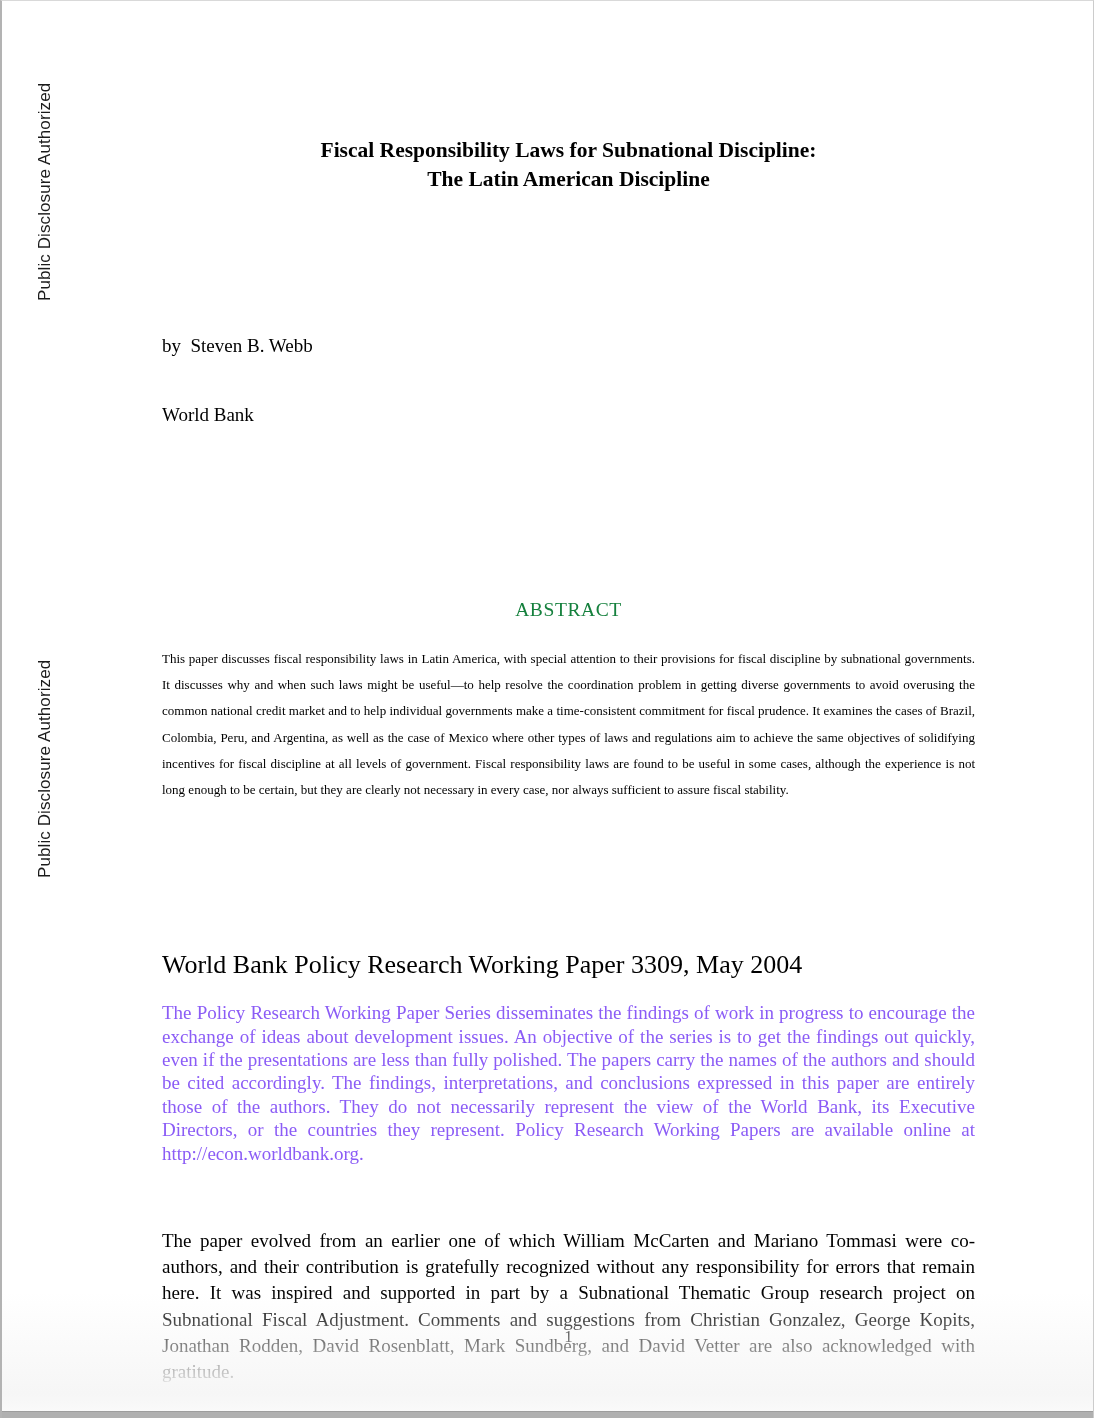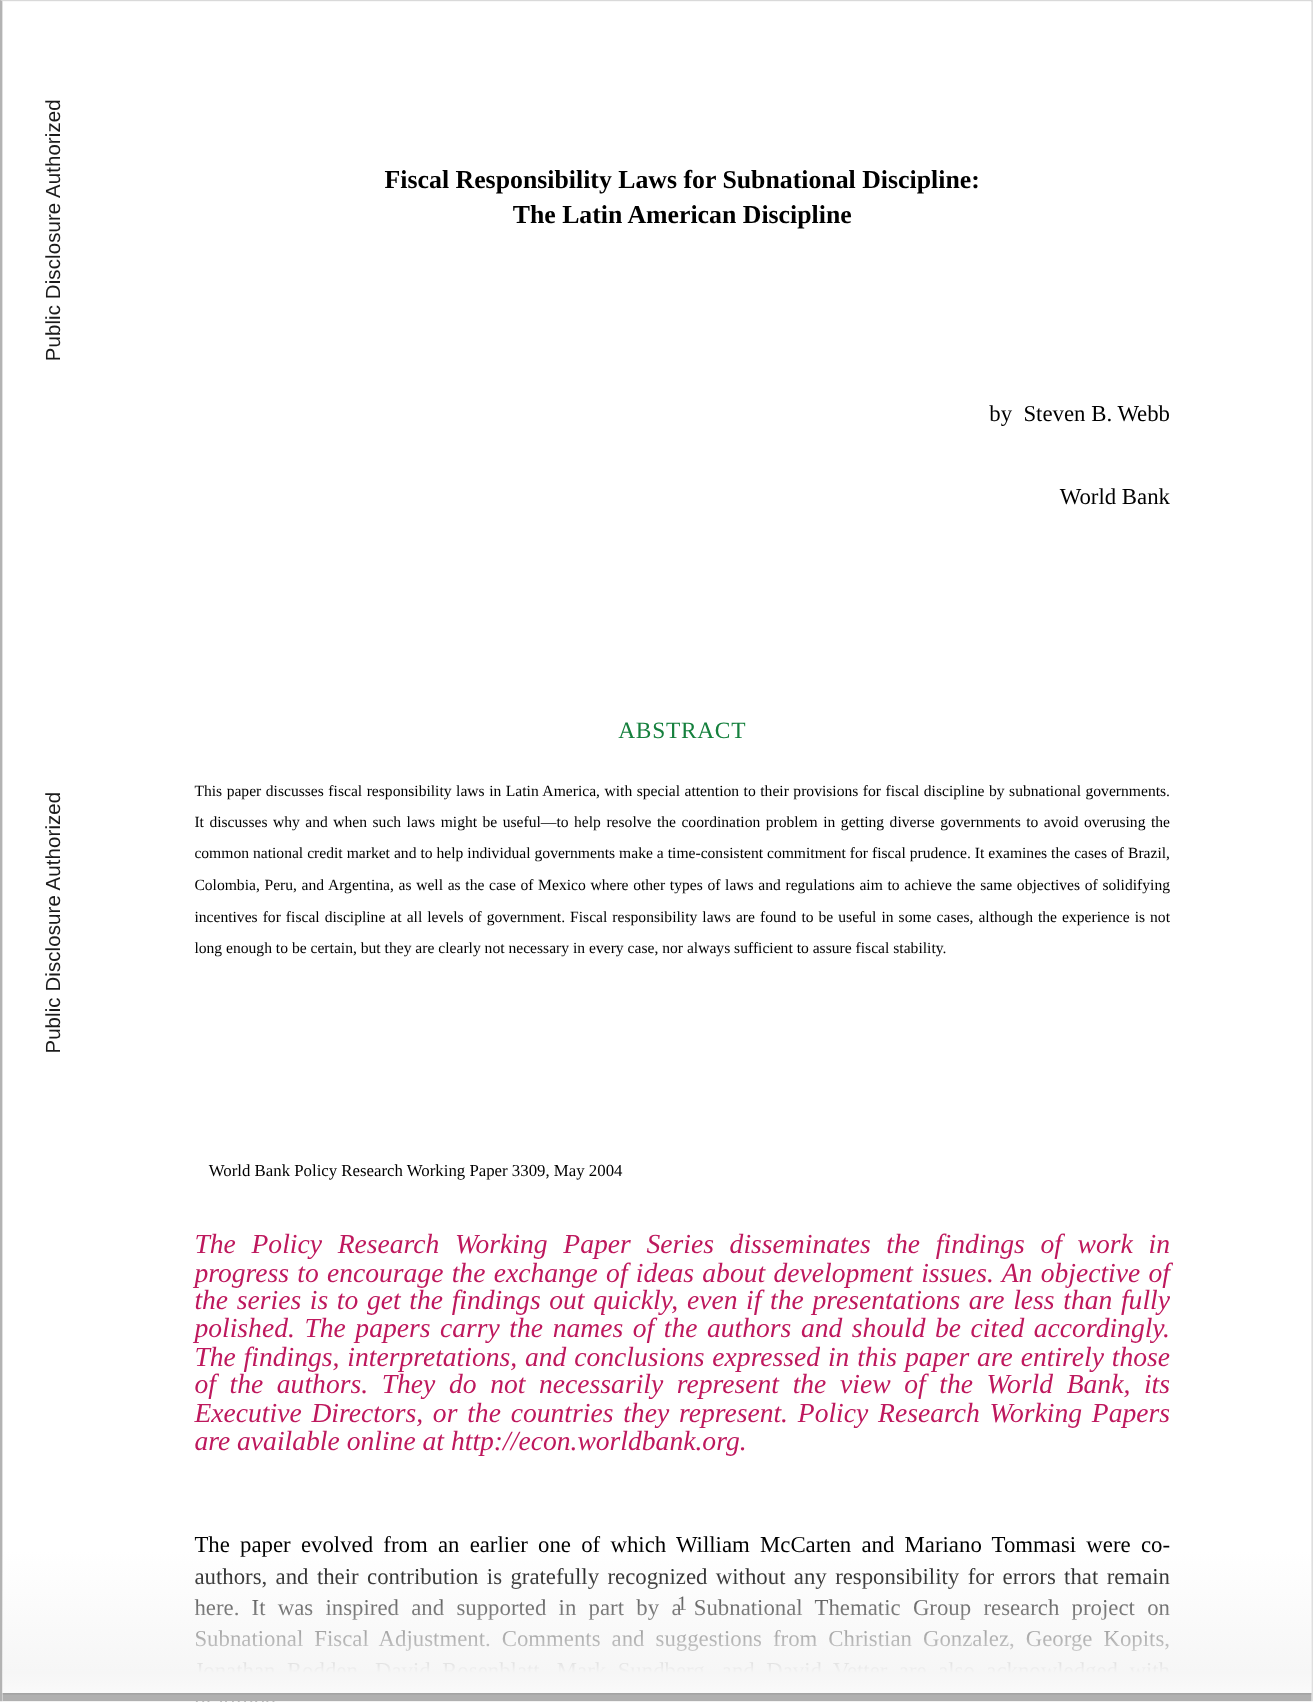--- a/index.html
+++ b/index.html
@@ -77,21 +77,21 @@
     font-size: 21.5px;
     font-weight: bold;
     line-height: 29px;
     color: #000;
   }
   #doc-title .title-line { display: block; }
 
   #byline {
     margin: 0;
     padding-top: 82px;
-    text-align: right;
+    text-align: left;
     font-size: 19px;
     line-height: 23px;
     color: #000;
     white-space: pre;
   }
   #byline .byline-line { display: block; }
 
   #abstract-heading {
     margin: 0;
     padding-top: 126px;
@@ -106,35 +106,34 @@
   #abstract-body {
     margin: 0;
     padding-top: 25px;
     text-align: justify;
     font-size: 13px;
     line-height: 26.2px;
     color: #000;
   }
 
   #wp-line {
-    margin: 12px;
+    margin: 0;
     padding-top: 150px;
-    font-size: 14px;
+    font-size: 26px;
     line-height: 24px;
     color: #000;
   }
 
   #series-note {
     margin: 0;
     padding-top: 24px;
     text-align: justify;
-    font-style: italic;
-    font-size: 23px;
+    font-size: 19px;
     line-height: 23.4px;
-    color: #be185d;
+    color: #8b5cf6;
   }
 
   #acknowledgements {
     margin: 0;
     padding-top: 63px;
     text-align: justify;
     font-size: 19px;
     line-height: 26.2px;
     color: #000;
   }

